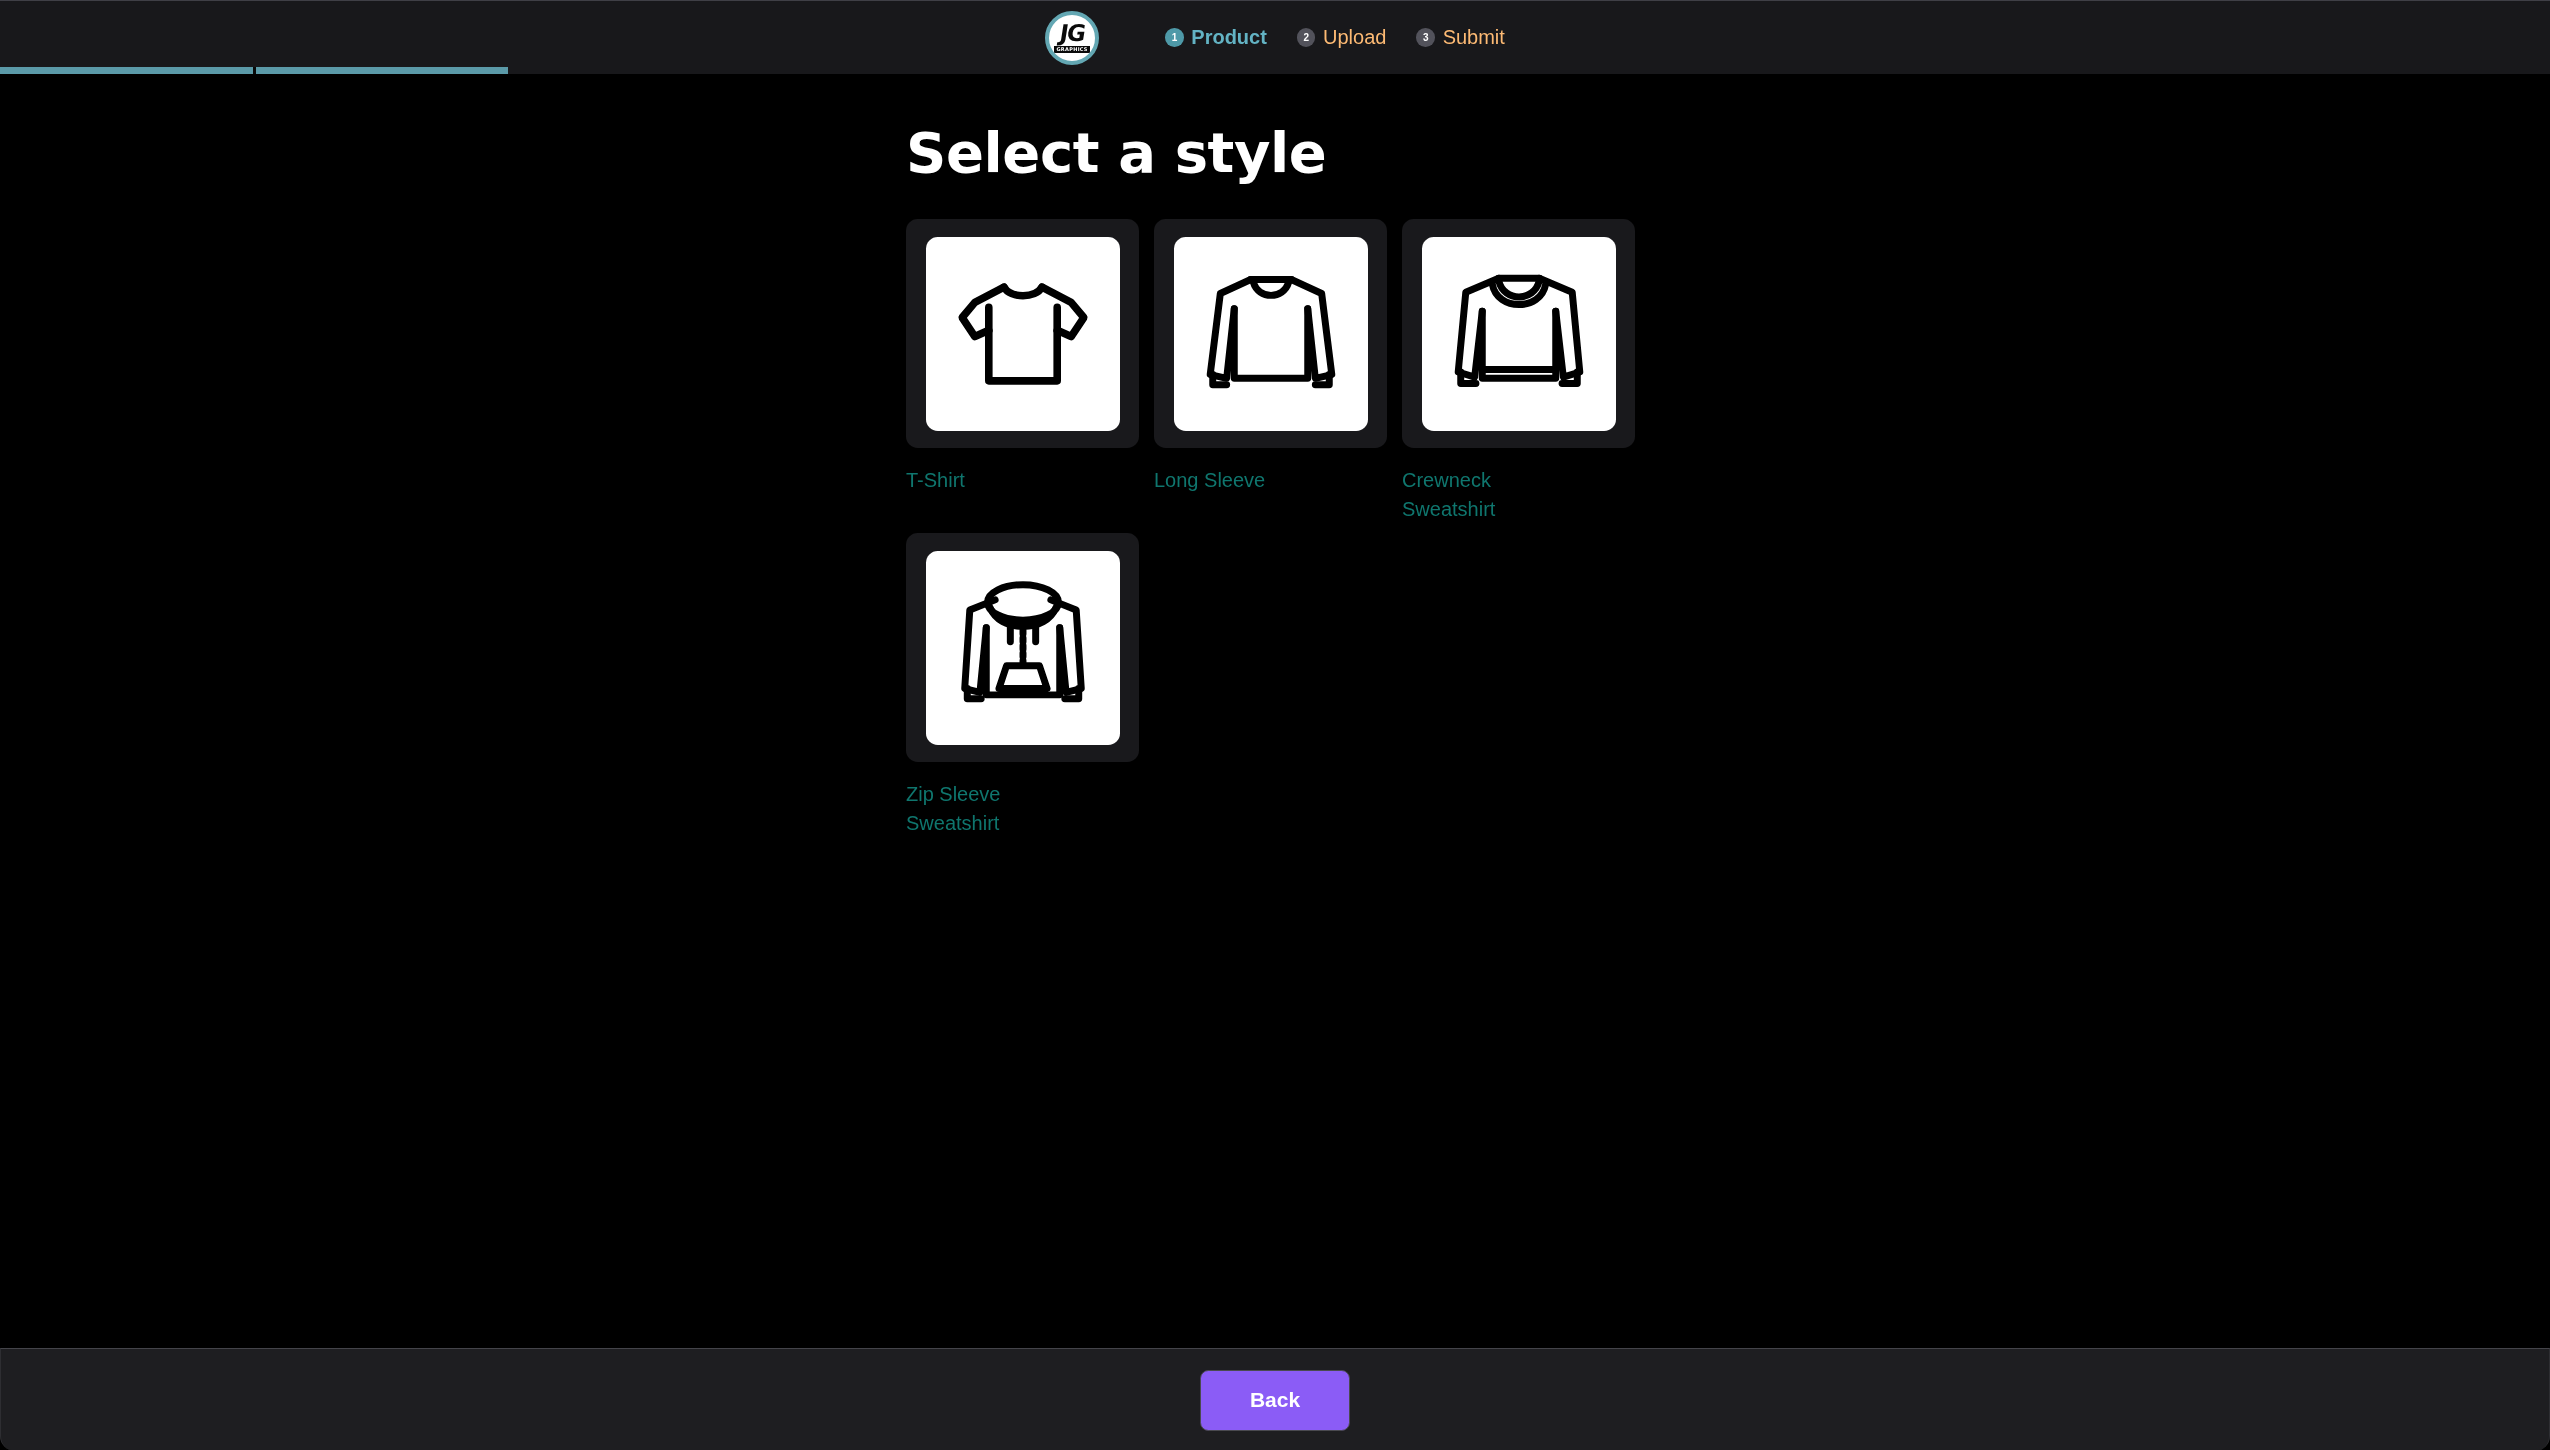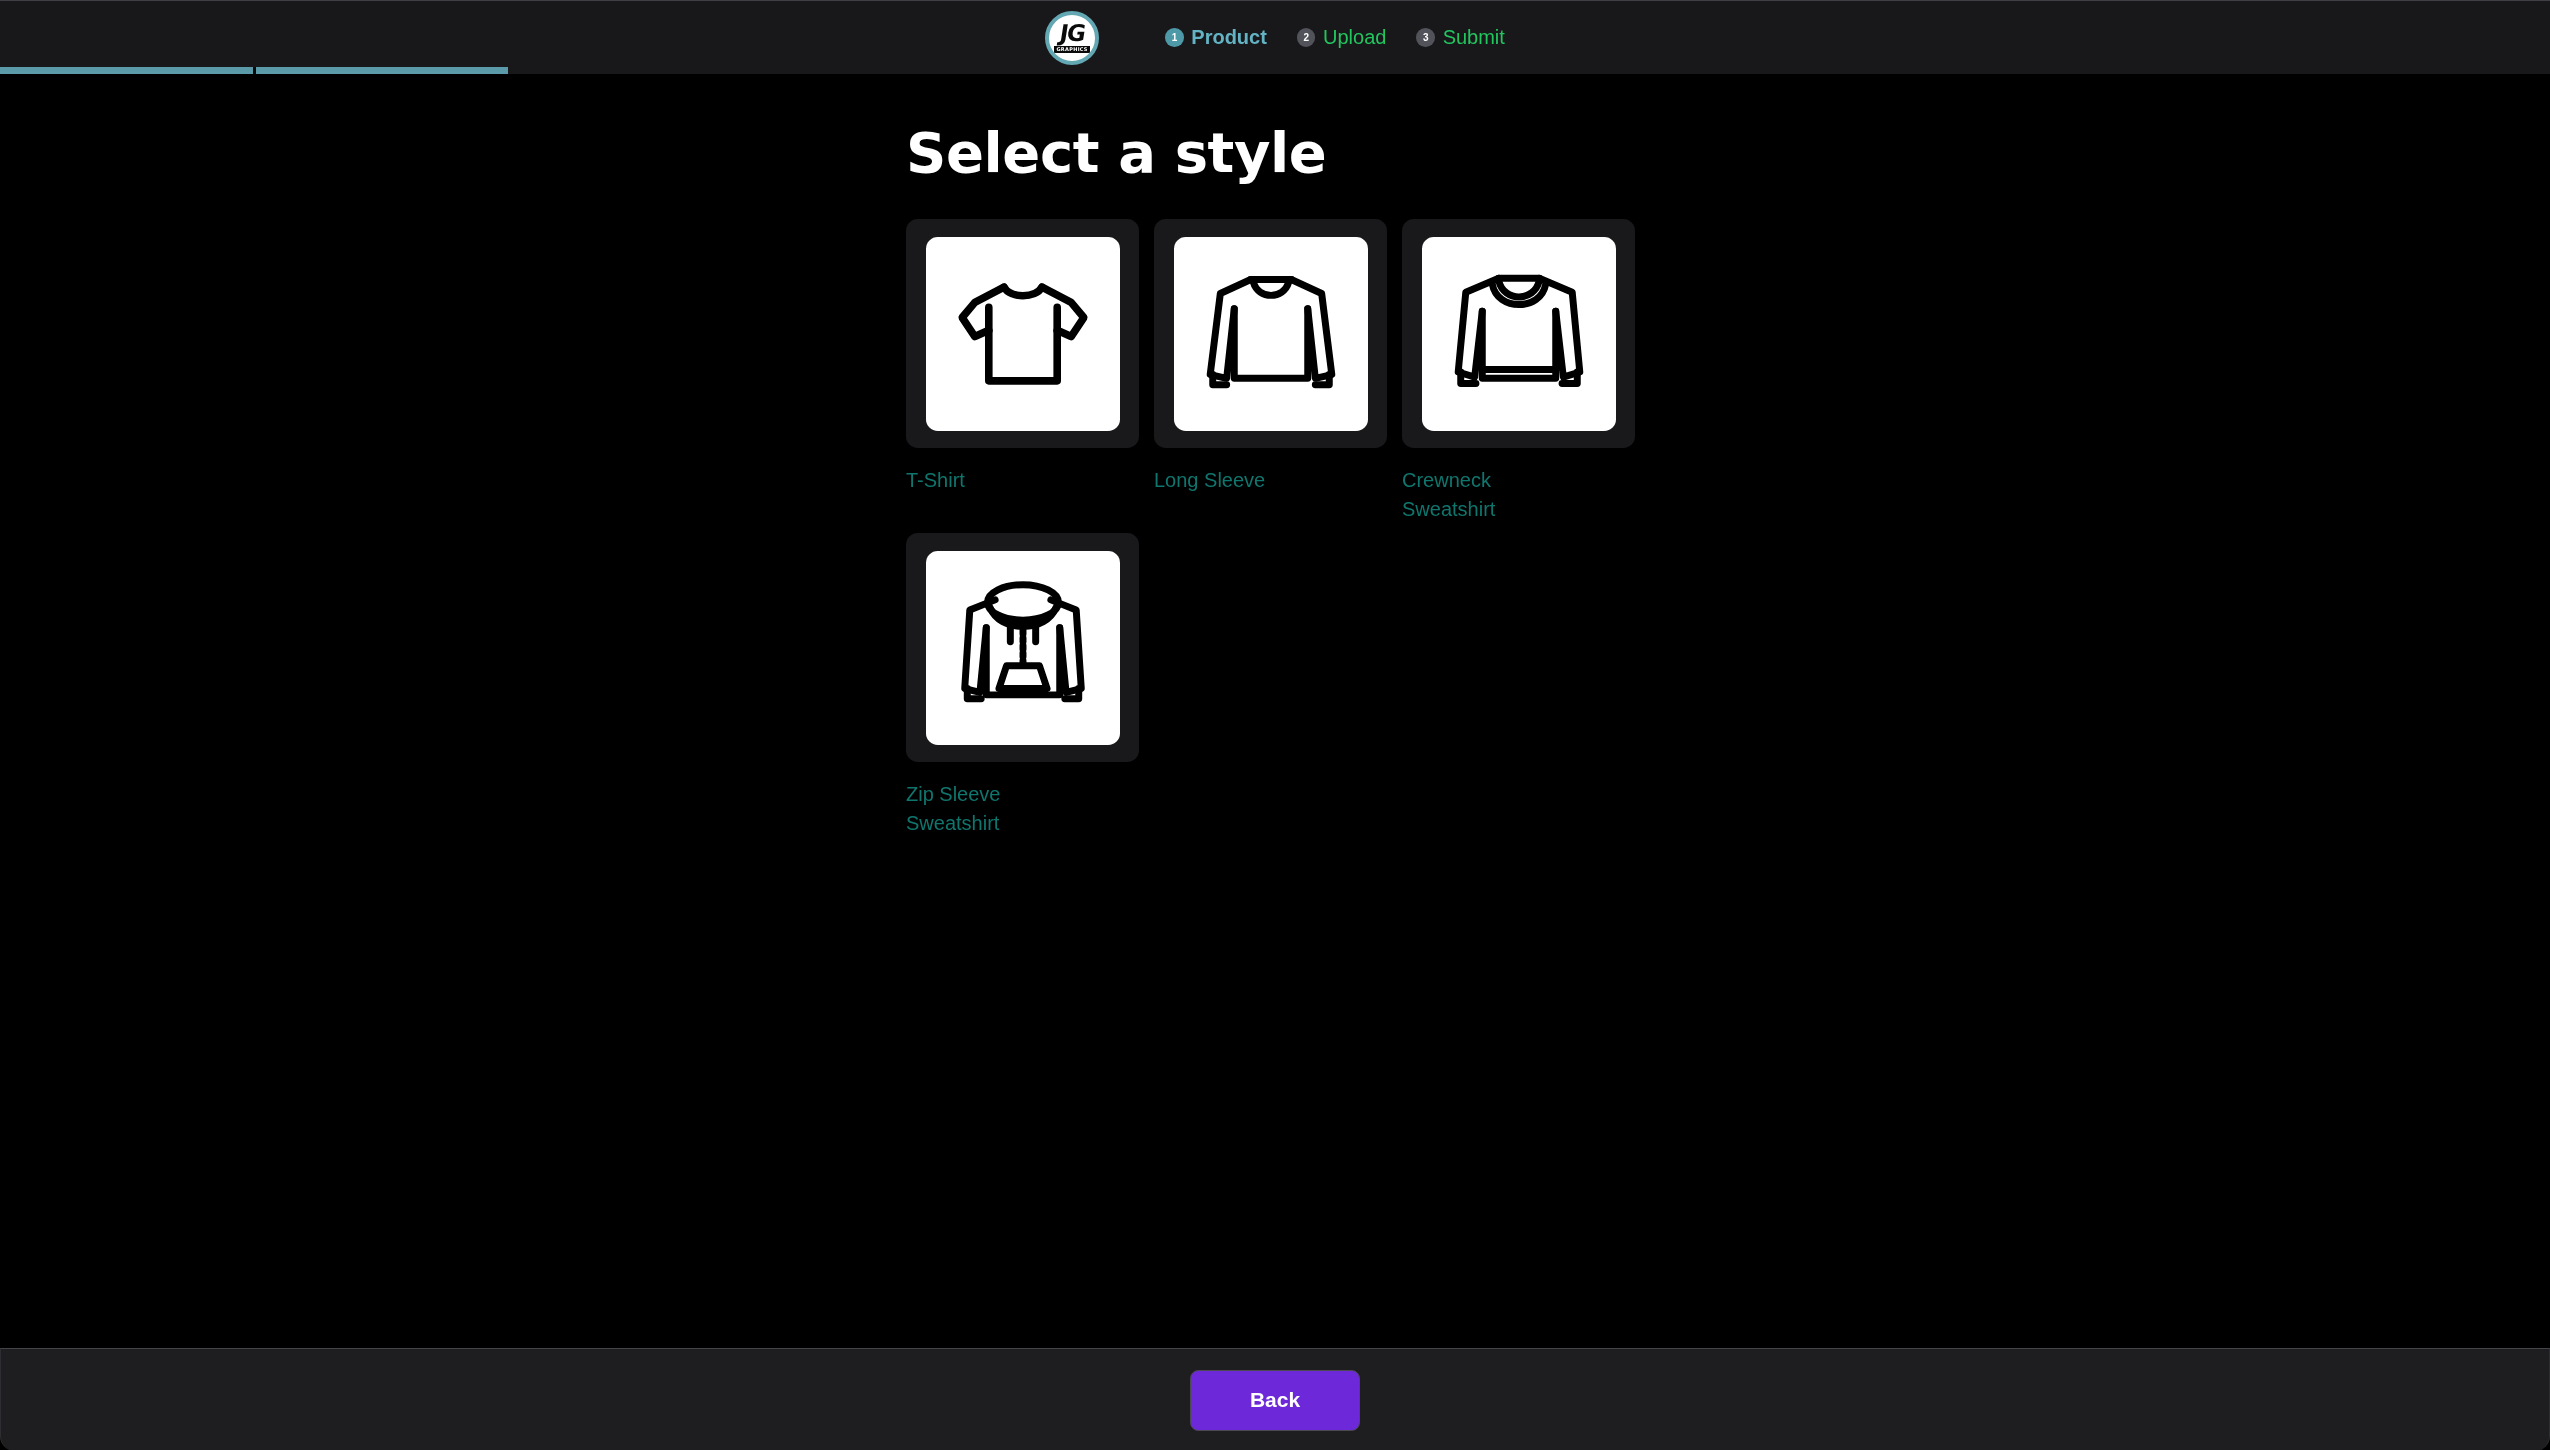--- a/index.html
+++ b/index.html
@@ -99,21 +99,21 @@
     font-size: 10px;
     font-weight: bold;
     color: #ffffff;
     background: #52525b;
     flex: 0 0 auto;
     font-family: "Liberation Sans", sans-serif;
   }
   .step.active .step-badge { background: #4e99a8; }
   .step-label {
     font-size: 20px;
-    color: #22c55e;
+    color: #fdba74;
     font-family: "Liberation Sans", sans-serif;
     white-space: nowrap;
   }
   .step.active .step-label {
     color: #63b3c4;
     font-weight: bold;
   }
 
   
   .progress-track {
@@ -209,23 +209,23 @@
     border-top: 1.7px solid #44444a;
     border-left: 1.7px solid #2e2e32;
     border-right: 1.7px solid #2e2e32;
     border-bottom-left-radius: 15px;
     border-bottom-right-radius: 15px;
     display: flex;
     align-items: center;
     justify-content: center;
   }
   .back-button {
-    width: 170px;
+    width: 150px;
     height: 61px;
-    background: #6d28d9;
+    background: #8b5cf6;
     border: 1.7px solid #4a4a50;
     border-radius: 8.4px;
     color: #ffffff;
     font-size: 21px;
     font-weight: bold;
     font-family: "Liberation Sans", sans-serif;
     display: flex;
     align-items: center;
     justify-content: center;
     cursor: pointer;

